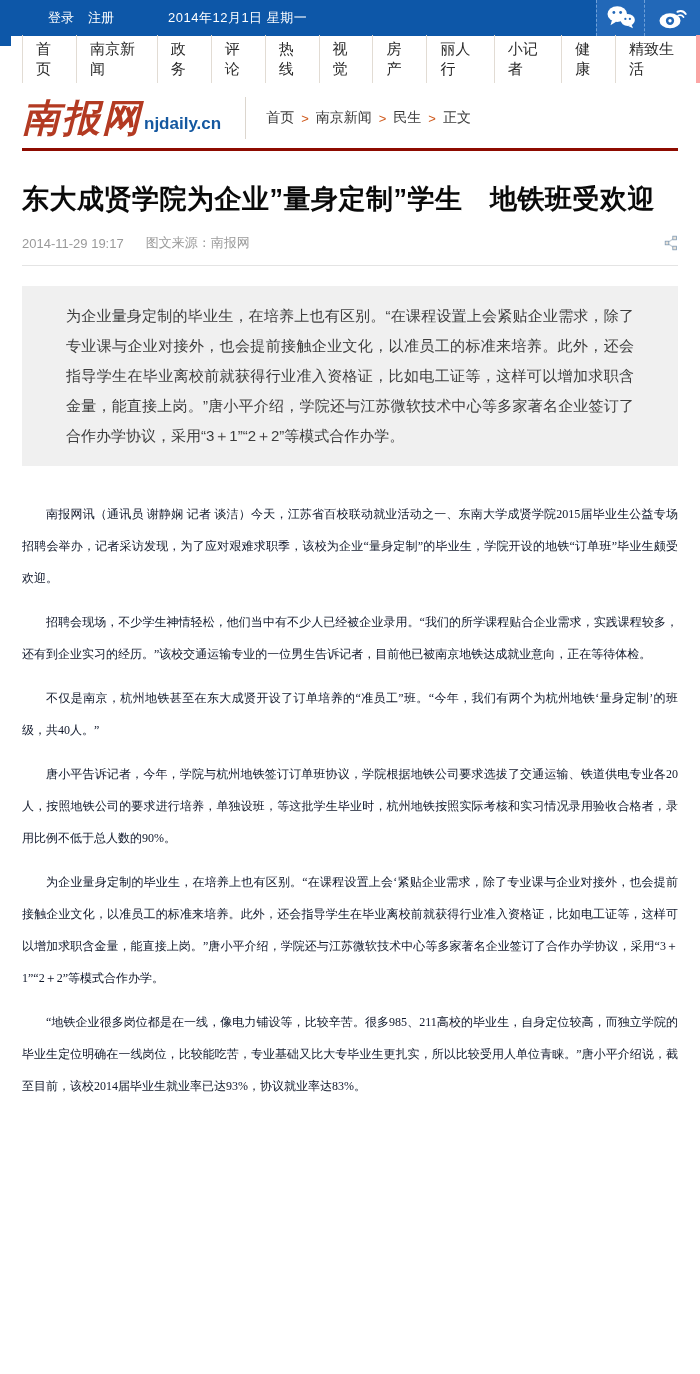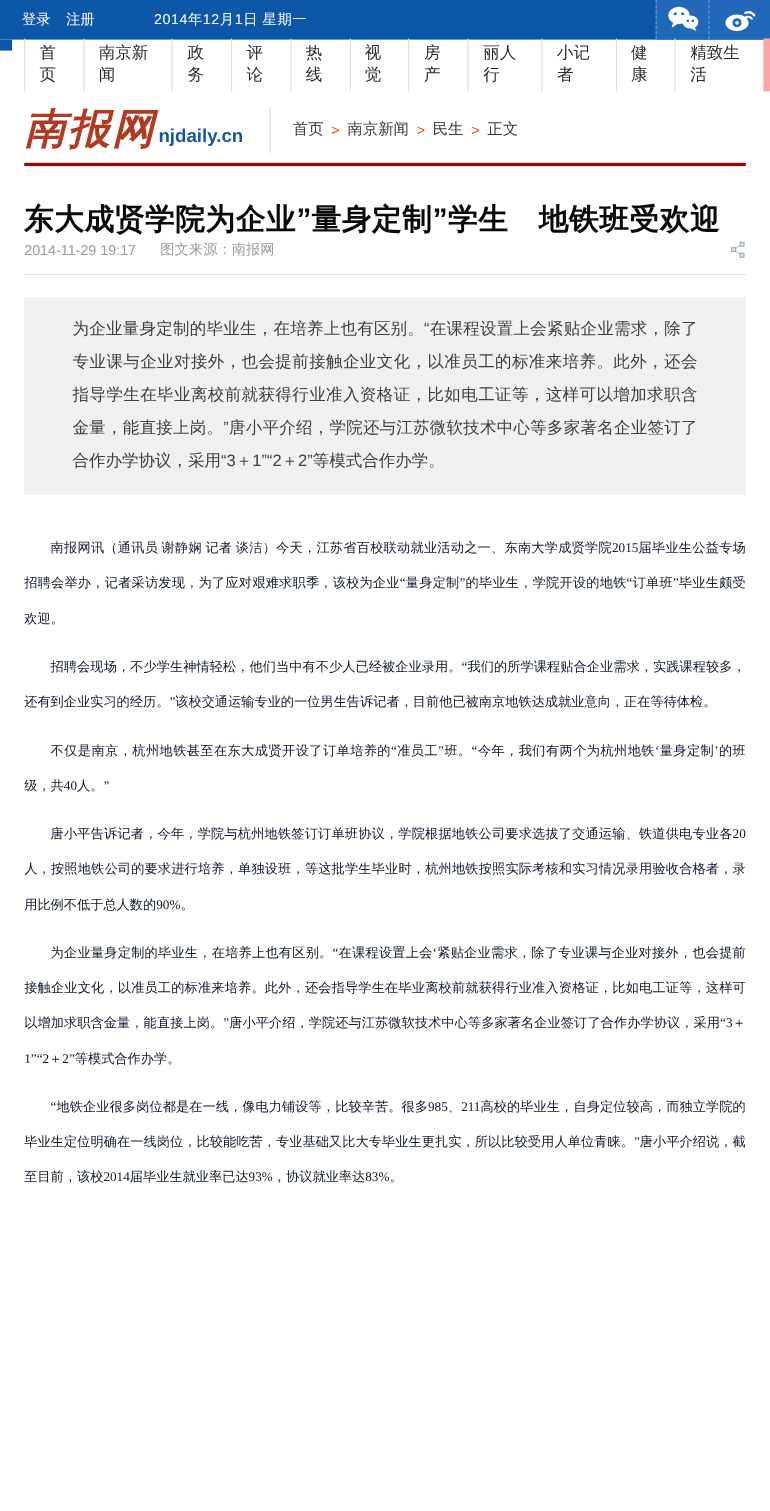--- a/index.html
+++ b/index.html
@@ -1,53 +1,53 @@
 <!DOCTYPE html>
 <html><head>
 <meta charset="utf-8">
 <style>
   html,body{margin:0;padding:0;background:#ffffff;}
   .page{position:relative;width:700px;height:1374px;overflow:hidden;background:#fff;
         font-family:"Liberation Sans",sans-serif;}
 
   
   .topbar{height:36px;background:#0d57a8;display:flex;align-items:center;color:#fff;font-size:13px;}
-  .topbar-left{display:flex;align-items:center;padding-left:20px;}
+  .topbar-left{display:flex;align-items:center;padding-left:20px;margin-left:28px;}
   .topbar-left a{color:#fff;text-decoration:none;margin-right:14px;cursor:pointer;}
   .topbar-date{margin-left:40px;letter-spacing:.5px;}
   .topbar-right{margin-left:auto;display:flex;height:36px;}
   .icon-btn{width:47px;height:36px;display:flex;align-items:center;justify-content:center;
             background:#2268b8;border-left:1px dashed #6fa0d8;cursor:pointer;}
   .icon-btn:last-child{width:55px;}
   .blue-notch{position:absolute;left:0;top:36px;width:11px;height:10px;background:#0d57a8;}
 
   
   .mainnav{margin:0 0 0 22px;padding:2px 0;display:flex;align-items:center;height:42px;}
   .nav-item{display:inline-block;padding:4px 13px;font-size:15px;color:#2a2a2a;text-decoration:none;
             border-left:1px solid #e2dcd4;line-height:20px;cursor:pointer;}
-  .nav-item:last-child{border-right:6px solid #fca5a5;}
+  .nav-item:last-child{border-right:4px solid #fca5a5;}
 
   
   .header-row{display:flex;align-items:center;margin:10px 22px 0;height:52px;}
   .logo{display:flex;align-items:flex-end;cursor:pointer;}
   .logo-cn{font-family:"Liberation Serif",serif;font-style:italic;font-weight:bold;
            font-size:38px;line-height:1;color:#b33a22;letter-spacing:2px;}
   .logo-en{font-size:17px;font-weight:bold;color:#1558a0;margin:0 0 3px 2px;}
   .vdivider{width:1px;height:42px;background:#dcd6ce;margin:0 20px 0 24px;}
   .breadcrumb{display:flex;align-items:center;font-size:14px;color:#3a3a3a;}
   .breadcrumb .crumb{cursor:pointer;}
   .breadcrumb .sep{color:#cf5a1d;margin:0 7px;font-size:13px;}
 
   .redline{height:3px;background:#8e0b00;margin:4px 22px 0;}
 
   
   .content{margin:0 22px;}
   .article-title{font-size:27px;font-weight:700;color:#0a0a0a;margin:30px 0 0;line-height:1.35;
                  letter-spacing:.5px;}
-  .meta-row{display:flex;align-items:center;margin-top:1px;font-size:13px;color:#9a9a9a;}
+  .meta-row{display:flex;align-items:center;margin-top:17px;font-size:13px;color:#9a9a9a;}
   .meta-source{margin-left:22px;}
   .share-icon{margin-left:auto;cursor:pointer;display:flex;align-items:center;}
   .light-hr{border:none;border-top:1px solid #e4e4e4;margin:13px 0 0;}
 
   .summary-box{margin-top:20px;background:#f0f0f0;padding:15px 44px;font-size:15px;
                line-height:30px;color:#3d3d3d;text-align:justify;}
 
   .paragraphs{margin-top:32px;padding-bottom:12px;}
   .paragraphs p{font-size:12px;line-height:32px;color:#0f172a;text-align:justify;
                 text-indent:2em;margin:0 0 12px;font-family:"Liberation Serif",serif;}

